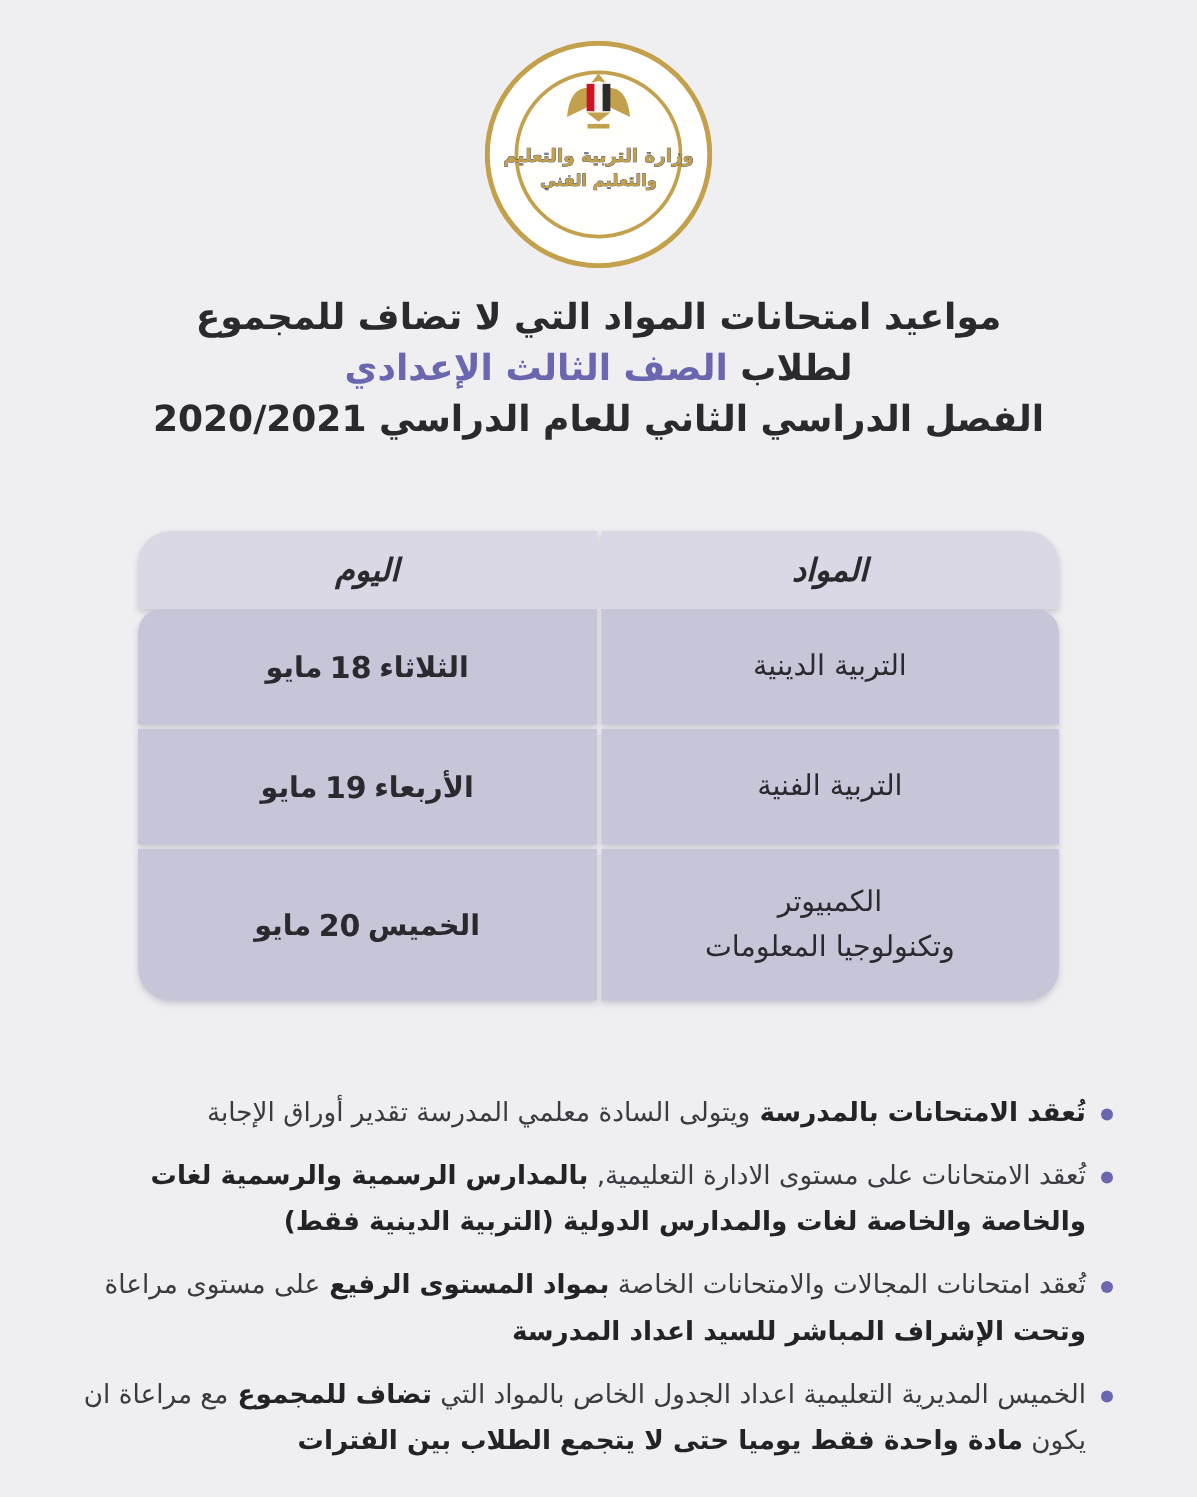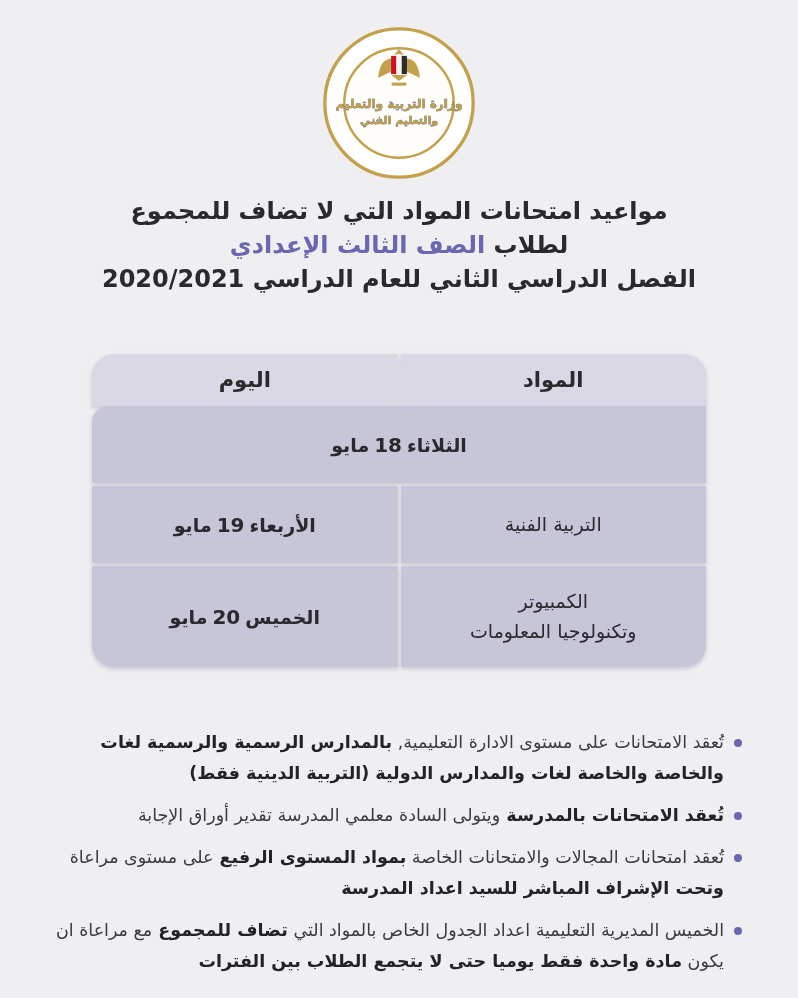--- a/index.html
+++ b/index.html
@@ -29,21 +29,21 @@
   .title-block { text-align:center; margin-top:15px; font-weight:bold; }
   .title-line { font-size:24px; line-height:34px; color: var(--ink, #2A292E); }
   .title-highlight { color: var(--purple, #6A67B0); }
 
   
   .exam-table { width:614px; margin:58px auto 0; filter: drop-shadow(0 2px 2px rgba(110,108,130,.30)); }
   .thead { display:flex; gap:3px; height:52px; }
   .th {
     flex:1; display:flex; align-items:center; justify-content:center;
     background: var(--header_bg, #DAD8E4);
-    font-weight:bold; font-size:21px;
+    font-weight:bold; font-size:21px;font-style:italic;
   }
   .th.cell-right { border-top-right-radius:22px;text-align:right; }
   .th.cell-left  { border-top-left-radius:22px; }
   .trow { display:flex; gap:3px; margin-top:3px; }
   .trow:first-child { margin-top:0; }
   .td {
     flex:1; display:flex; align-items:center; justify-content:center;
     background: var(--row_bg, #C7C5D8);
     text-align:center;
   }
@@ -107,20 +107,21 @@
     <div class="title-line">الفصل الدراسي الثاني للعام الدراسي 2020/2021</div>
   </div>
 
   <div class="exam-table">
     <div class="thead">
       <div class="th cell-right">المواد</div>
       <div class="th cell-left">اليوم</div>
     </div>
     <div class="tbody" id="tbody">
         <div class="trow">
+          <div class="td subject-cell cell-right">التربية الدينية</div>
           <div class="td day-cell cell-left">
             <span>الثلاثاء</span>
             <span class="day-num">18</span>
             <span>مايو</span>
           </div>
         </div>
         <div class="trow">
           <div class="td subject-cell cell-right">التربية الفنية</div>
           <div class="td day-cell cell-left">
             <span>الأربعاء</span>
@@ -136,25 +137,25 @@
             <span class="day-num">20</span>
             <span>مايو</span>
           </div>
         </div>
       </div>
   </div>
 
   <ul class="notes" id="notes">
       <li class="note-item">
         <span class="bullet-dot"></span>
-        <span class="note-text"><span>تُعقد الامتحانات على مستوى الادارة التعليمية, </span><span class="b">بالمدارس الرسمية والرسمية لغات والخاصة والخاصة لغات والمدارس الدولية (التربية الدينية فقط)</span></span>
+        <span class="note-text"><span class="b">تُعقد الامتحانات بالمدرسة </span><span>ويتولى السادة معلمي المدرسة تقدير أوراق الإجابة</span></span>
       </li>
       <li class="note-item">
         <span class="bullet-dot"></span>
-        <span class="note-text"><span class="b">تُعقد الامتحانات بالمدرسة </span><span>ويتولى السادة معلمي المدرسة تقدير أوراق الإجابة</span></span>
+        <span class="note-text"><span>تُعقد الامتحانات على مستوى الادارة التعليمية, </span><span class="b">بالمدارس الرسمية والرسمية لغات والخاصة والخاصة لغات والمدارس الدولية (التربية الدينية فقط)</span></span>
       </li>
       <li class="note-item">
         <span class="bullet-dot"></span>
         <span class="note-text"><span>تُعقد امتحانات المجالات والامتحانات الخاصة </span><span class="b">بمواد المستوى الرفيع </span><span>على مستوى مراعاة </span><span class="b">وتحت الإشراف المباشر للسيد اعداد المدرسة</span></span>
       </li>
       <li class="note-item">
         <span class="bullet-dot"></span>
         <span class="note-text"><span>الخميس المديرية التعليمية اعداد الجدول الخاص بالمواد التي </span><span class="b">تضاف للمجموع </span><span>مع مراعاة ان يكون </span><span class="b">مادة واحدة فقط يوميا حتى لا يتجمع الطلاب بين الفترات</span></span>
       </li>
     </ul>

